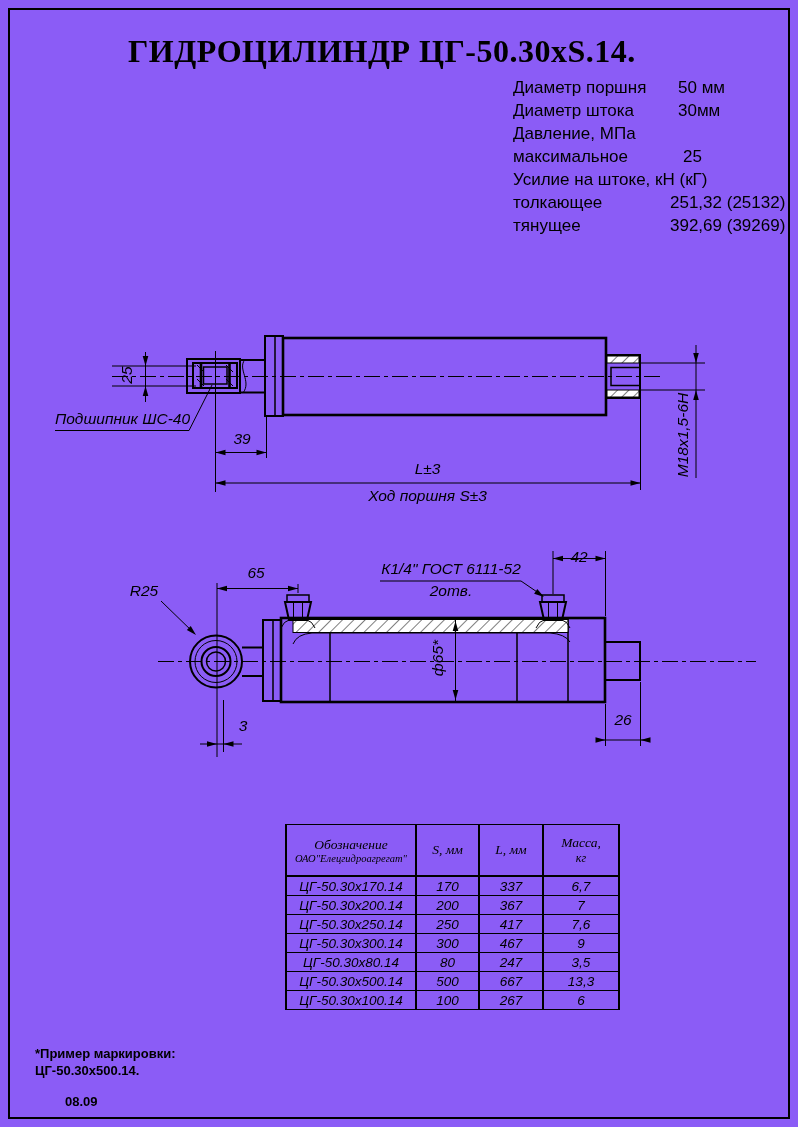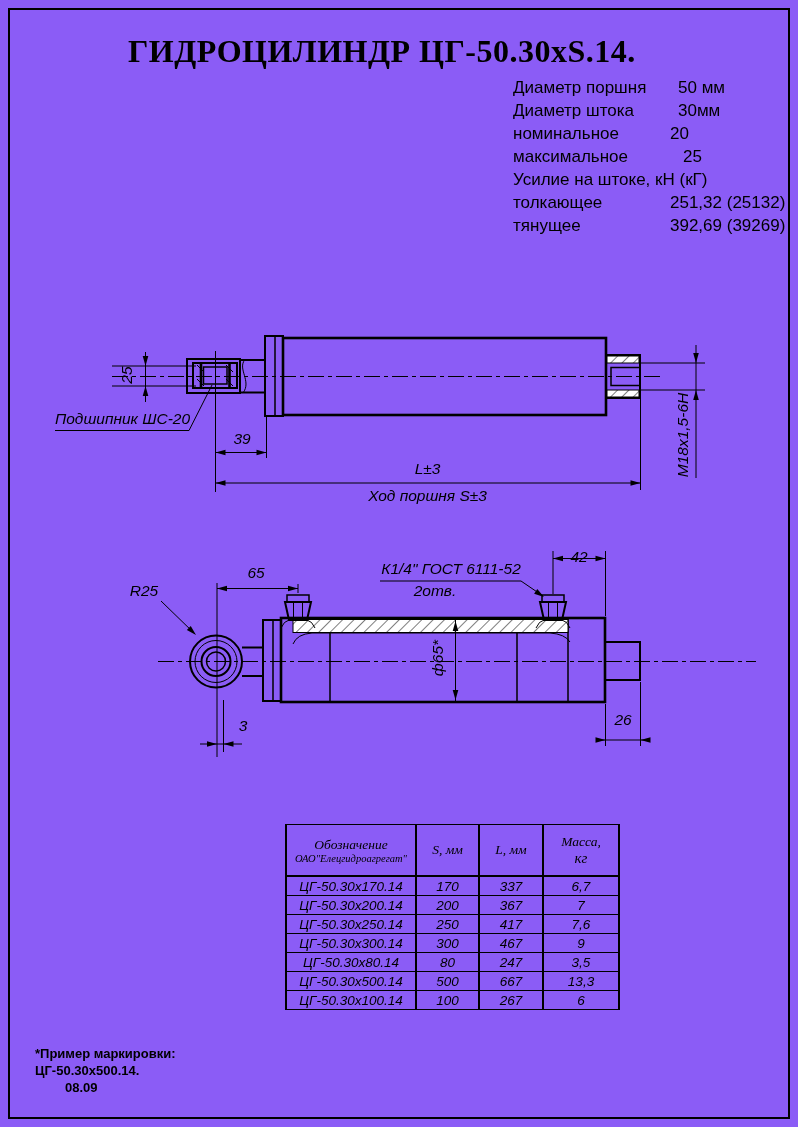--- a/index.html
+++ b/index.html
@@ -23,36 +23,36 @@
        text-align:center;}
   .rot{transform:rotate(-90deg);}
   .spec-table{position:absolute;left:285px;top:824px;width:333px;border-collapse:collapse;
               table-layout:fixed;font:italic 13.5px "Liberation Sans",sans-serif;}
   .spec-table th,.spec-table td{border-top:1px solid #000;border-bottom:1px solid #000;
               border-left:2px solid #000;border-right:2px solid #000;text-align:center;
               padding:0;font-weight:normal;}
   .spec-table th{border-bottom:2px solid #000;height:50px;font-family:Liberation Serif, serif;}
   .spec-table td{height:18px;}
   .spec-table .desig2{font-size:10.5px;}
-  .spec-table .mass2{font-size:15px;}
+  .spec-table .mass2{font-size:12px;}
   .footnote{position:absolute;left:35px;top:1045px;font-size:13px;font-weight:bold;line-height:17px;}
-  .footnote .indent{margin-left:30px;}
+  .footnote .indent{margin-left:30px;margin-top:14px;}
 </style>
 </head>
 <body>
 
 <div class="page">
   <div class="frame"></div>
 
   <h1 class="title">ГИДРОЦИЛИНДР ЦГ-50.30хS.14.</h1>
 
   <div class="specs">
     <div class="spec-row"><span class="spec-label">Диаметр поршня</span><span class="spec-value">50 мм</span></div>
     <div class="spec-row"><span class="spec-label">Диаметр штока</span><span class="spec-value">30мм</span></div>
-    <div class="spec-row"><span class="spec-label">номинальное</span><span class="spec-value">20</span></div>
+    <div class="spec-row"><span class="spec-label">Давление, МПа</span><span class="spec-value"></span></div>
     <div class="spec-row"><span class="spec-label">максимальное</span><span class="spec-value">25</span></div>
     <div class="spec-row"><span class="spec-label">Усилие на штоке, кН (кГ)</span><span class="spec-value"></span></div>
     <div class="spec-row"><span class="spec-label">толкающее</span><span class="spec-value">251,32 (25132)</span></div>
     <div class="spec-row"><span class="spec-label">тянущее</span><span class="spec-value">392,69 (39269)</span></div>
   </div>
 
   <svg class="lineart" width="798" height="1127" viewBox="0 0 798 1127">
     <defs>
       <path id="ar" d="M0 0 L-10 -2.8 L-10 2.8 Z" fill="#000" stroke="none"></path>
       <pattern id="hatch" width="8" height="8" patternUnits="userSpaceOnUse" patternTransform="rotate(45)">
@@ -156,30 +156,30 @@
       <line class="s1" x1="223.5" y1="700" x2="223.5" y2="752"></line>
       <line class="s1" x1="200" y1="744" x2="242" y2="744"></line>
       <use href="#ar" transform="translate(217,744)"></use>
       <use href="#ar" transform="translate(223.5,744) rotate(180)"></use>
       <line class="s1" x1="161" y1="601" x2="195" y2="634"></line>
       <use href="#ar" transform="translate(196,635) rotate(44)"></use>
     </g>
   </svg>
 
   <div class="dim rot" style="left:107px;top:366px;width:40px;">25</div>
-  <div class="dim" style="left:55px;top:410px;width:134px;">Подшипник ШС-20</div>
+  <div class="dim" style="left:55px;top:410px;width:134px;">Подшипник ШС-40</div>
   <div class="dim" style="left:220px;top:430px;width:44px;">39</div>
   <div class="dim" style="left:320px;top:460px;width:215px;">L±3</div>
   <div class="dim" style="left:300px;top:487px;width:255px;">Ход поршня S±3</div>
   <div class="dim rot" style="left:633px;top:426px;width:100px;">М18х1,5-6Н</div>
 
   <div class="dim" style="left:123px;top:582px;width:42px;">R25</div>
   <div class="dim" style="left:236px;top:564px;width:40px;">65</div>
   <div class="dim" style="left:376px;top:560px;width:150px;">К1/4" ГОСТ 6111-52</div>
-  <div class="dim" style="left:404px;top:582px;width:62px;">2отв.</div>
+  <div class="dim" style="left:420px;top:582px;width:62px;">2отв.</div>
   <div class="dim" style="left:558px;top:548px;width:42px;">42</div>
   <div class="dim rot" style="left:408px;top:649px;width:60px;">ф65*</div>
   <div class="dim" style="left:232px;top:717px;width:22px;">3</div>
   <div class="dim" style="left:606px;top:711px;width:34px;">26</div>
 
   <table class="spec-table">
     <colgroup>
         <col style="width:130px">
         <col style="width:63px">
         <col style="width:64px">

